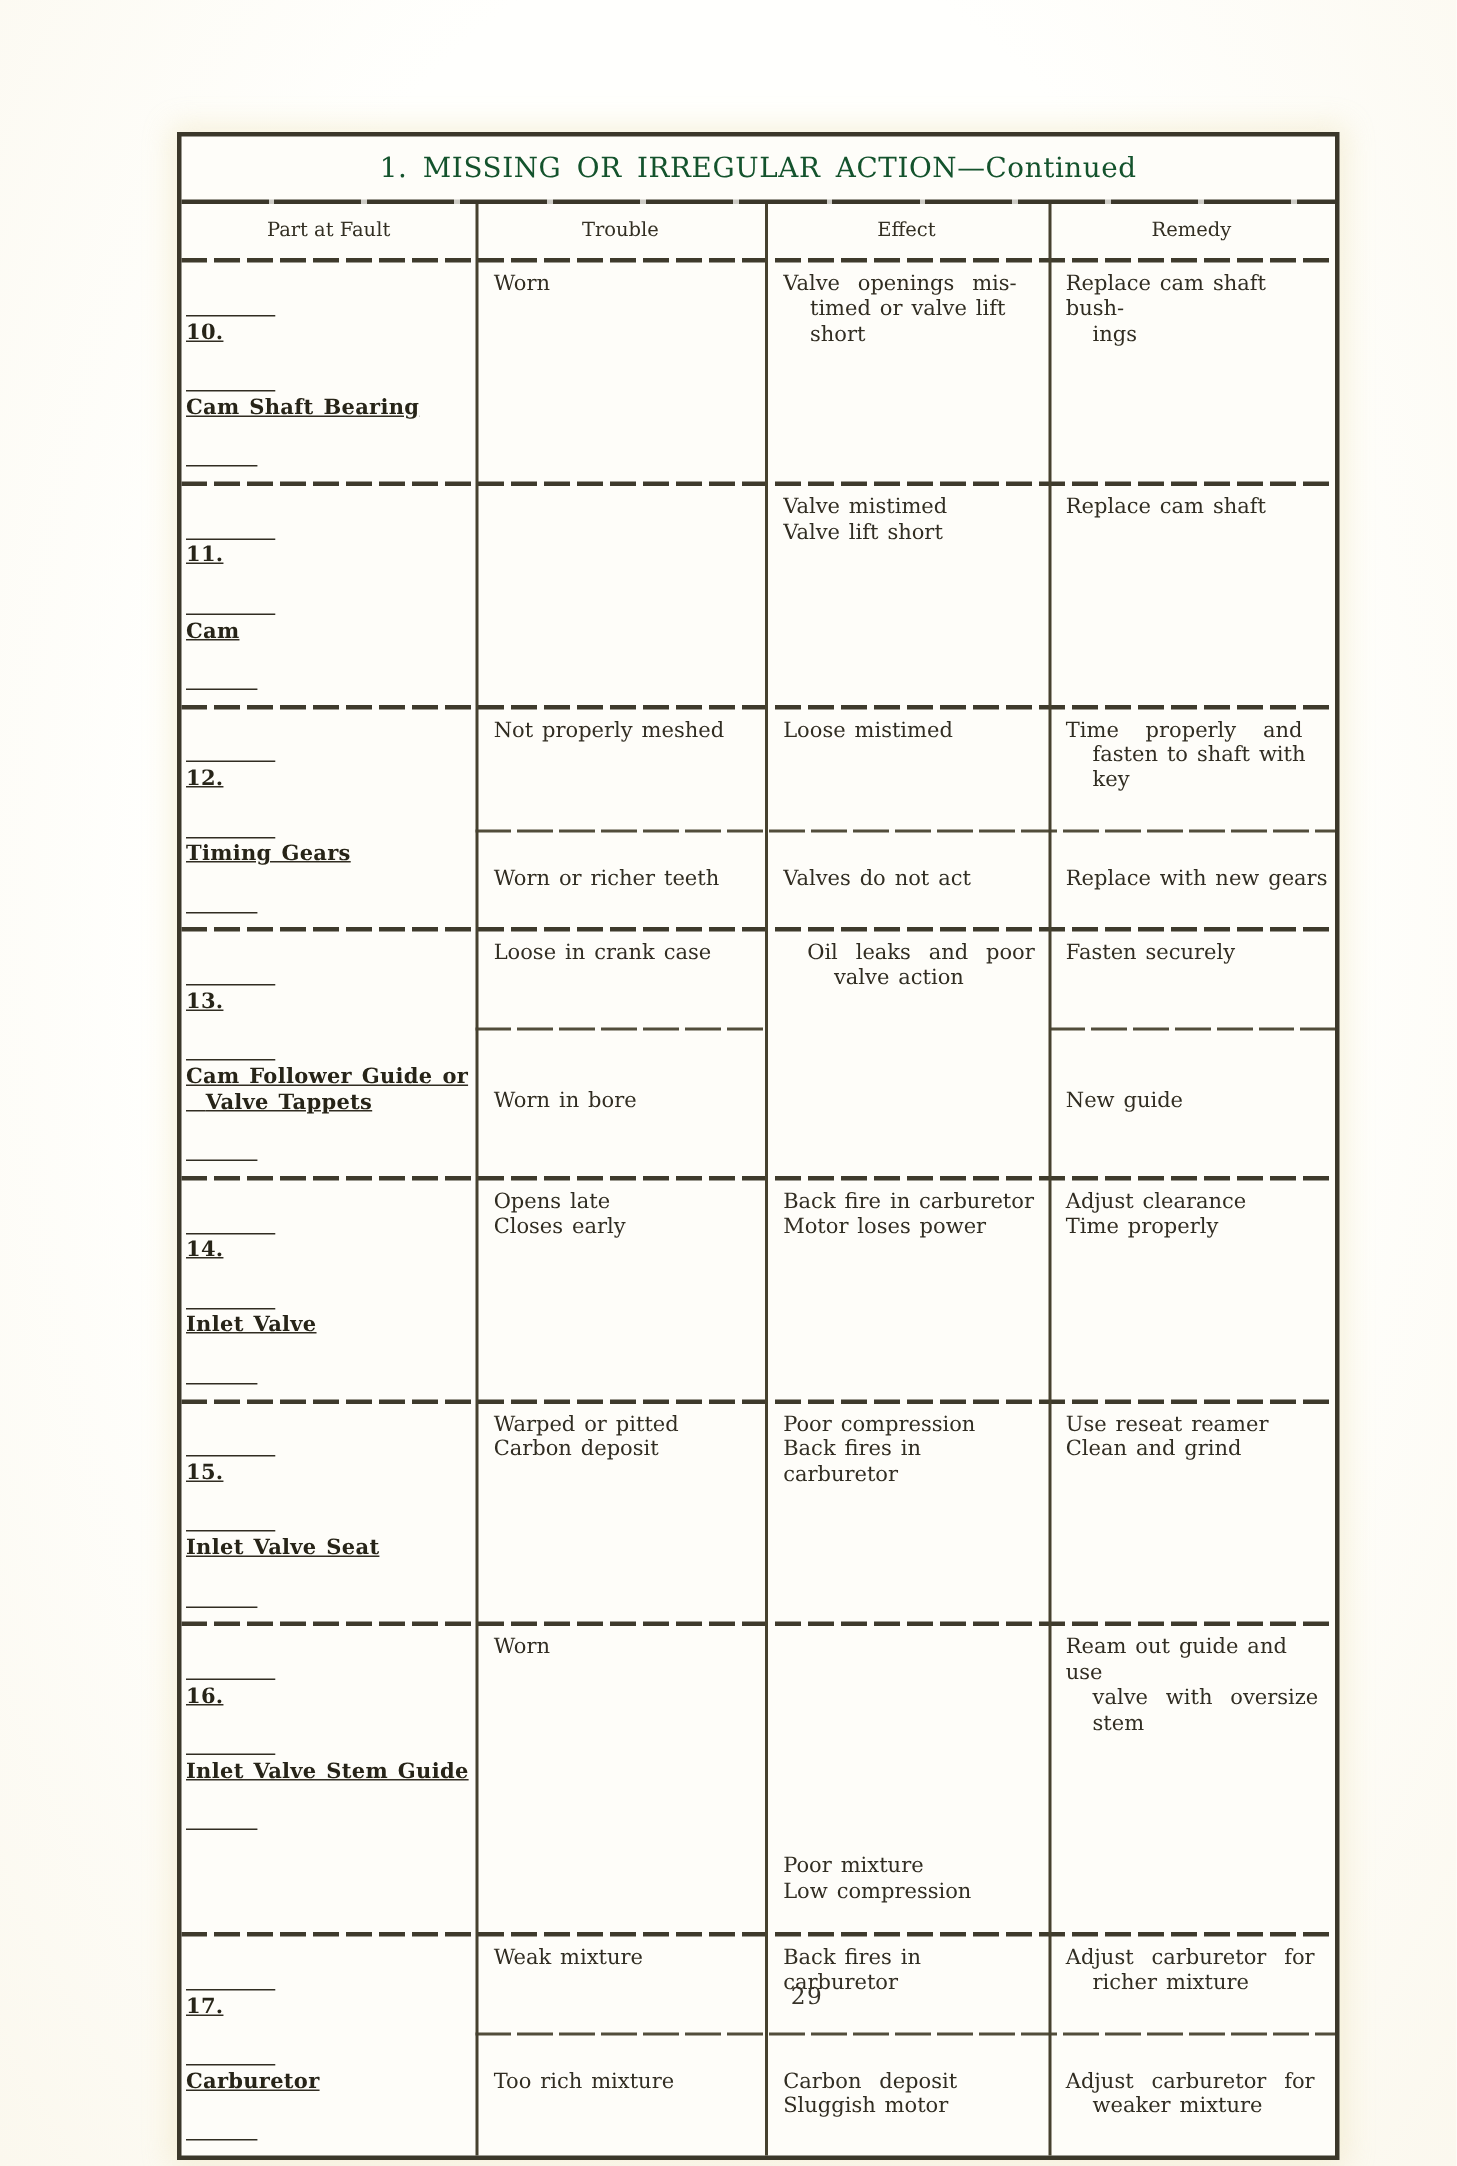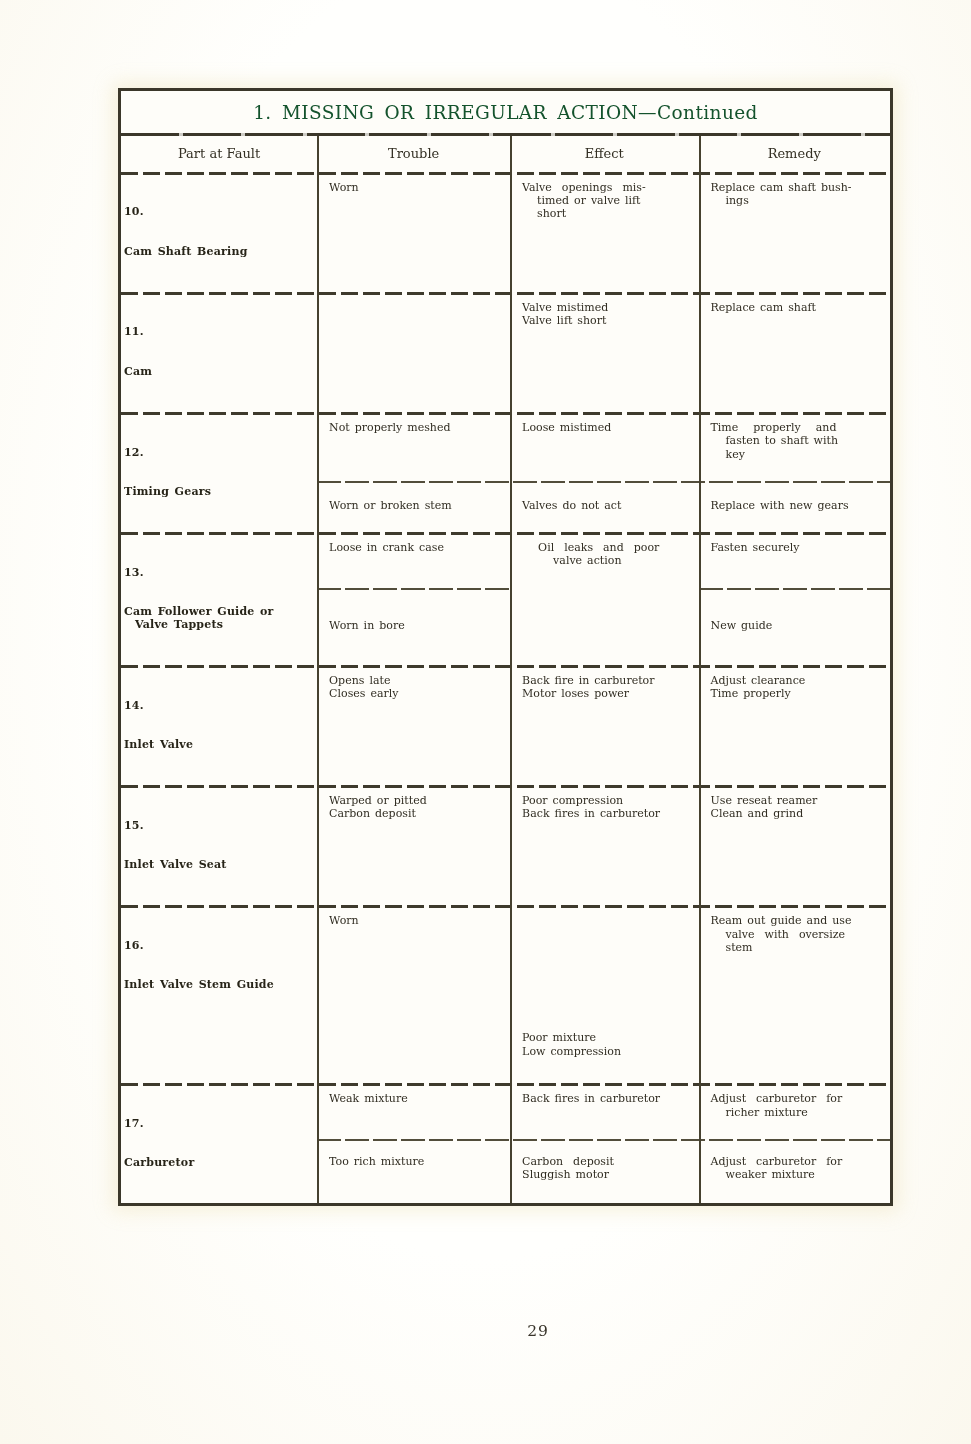--- a/index.html
+++ b/index.html
@@ -42,27 +42,27 @@
   .vline { position:absolute; top:0; bottom:0; width:2px; background:#46412f; }
   .v1 { left:25.5%; } .v2 { left:50.6%; } .v3 { left:75.1%; }
 
   .hrow, .row { display:grid; grid-template-columns:25.5% 25.1% 24.5% 24.9%; }
   .hcell {
     text-align:center; font-size:13px; color:#332f23;
     padding:10px 0 11px;
   }
   .cell {
     box-sizing:border-box;
-    font-size:11px; line-height:1.2;
+    font-size:14px; line-height:1.2;
     white-space:pre-wrap;
     word-spacing:1.5px;
     min-height:var(--h,auto);
     padding:6px 4px 7px 12px;
   }
-  .cell.part { padding:5px 4px 7px 3px; min-height:var(--h,auto); }
+  .cell.part { padding:5px 4px 7px 3px; min-height:var(--h,auto);text-decoration:underline; }
   .no, .pname { font-weight:bold; color:#272418; white-space:pre-wrap; line-height:1.18; letter-spacing:0.2px; }
   .row .part { grid-column:1; }
   .row .t { grid-column:2; }
   .row .e { grid-column:3; }
   .row .r { grid-column:4; }
   .row.multi .part { grid-row:1 / span 3; }
   .row.multi .top { grid-row:1; }
   .row.multi .b { grid-row:3; min-height:var(--h2,auto); }
   .subsep {
     grid-row:2; grid-column:2 / 5; height:2px;
@@ -124,21 +124,21 @@
         <div class="cell part">
           <div class="no">12.</div>
           <div class="pname">Timing Gears</div>
         </div>
         <div class="cell t top">Not properly meshed</div>
         <div class="cell e top">Loose mistimed</div>
         <div class="cell r top">Time   properly   and
    fasten to shaft with
    key</div>
         <div class="subsep"></div>
-        <div class="cell t b">Worn or broken stem</div>
+        <div class="cell t b">Worn or richer teeth</div>
         <div class="cell e b">Valves do not act</div>
         <div class="cell r b">Replace with new gears</div>
       </div>
       <div class="sep"></div>
 
       <div class="row multi emerge" style="--h:30px; --h2:30px">
         <div class="cell part">
           <div class="no">13.</div>
           <div class="pname">Cam Follower Guide or
   Valve Tappets</div>

